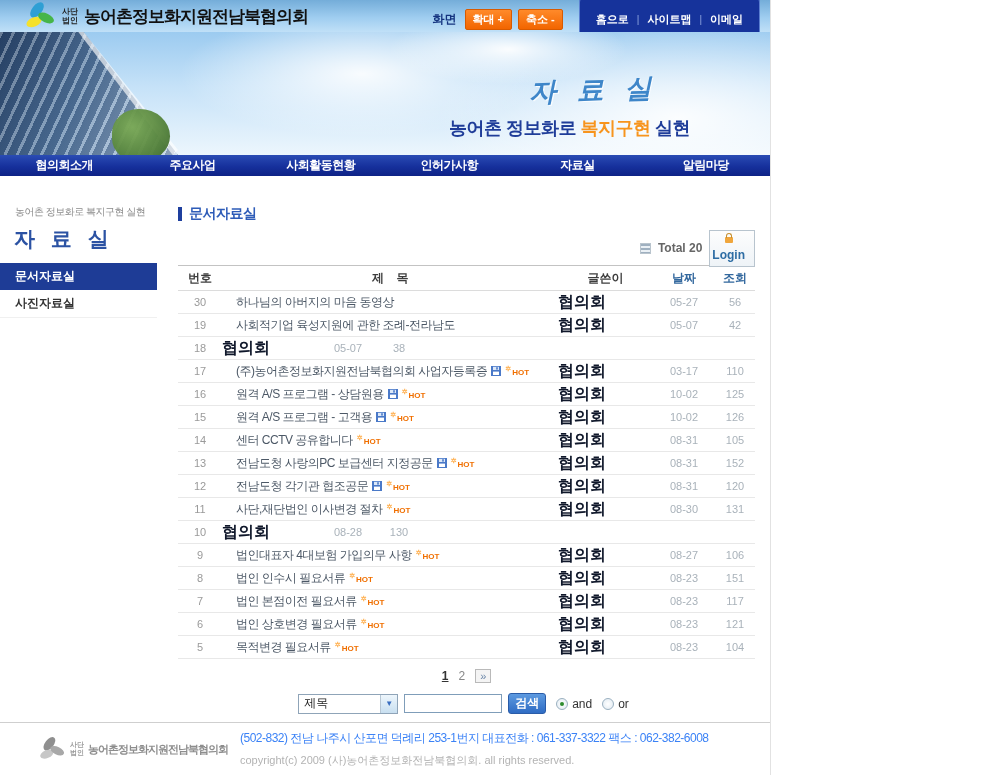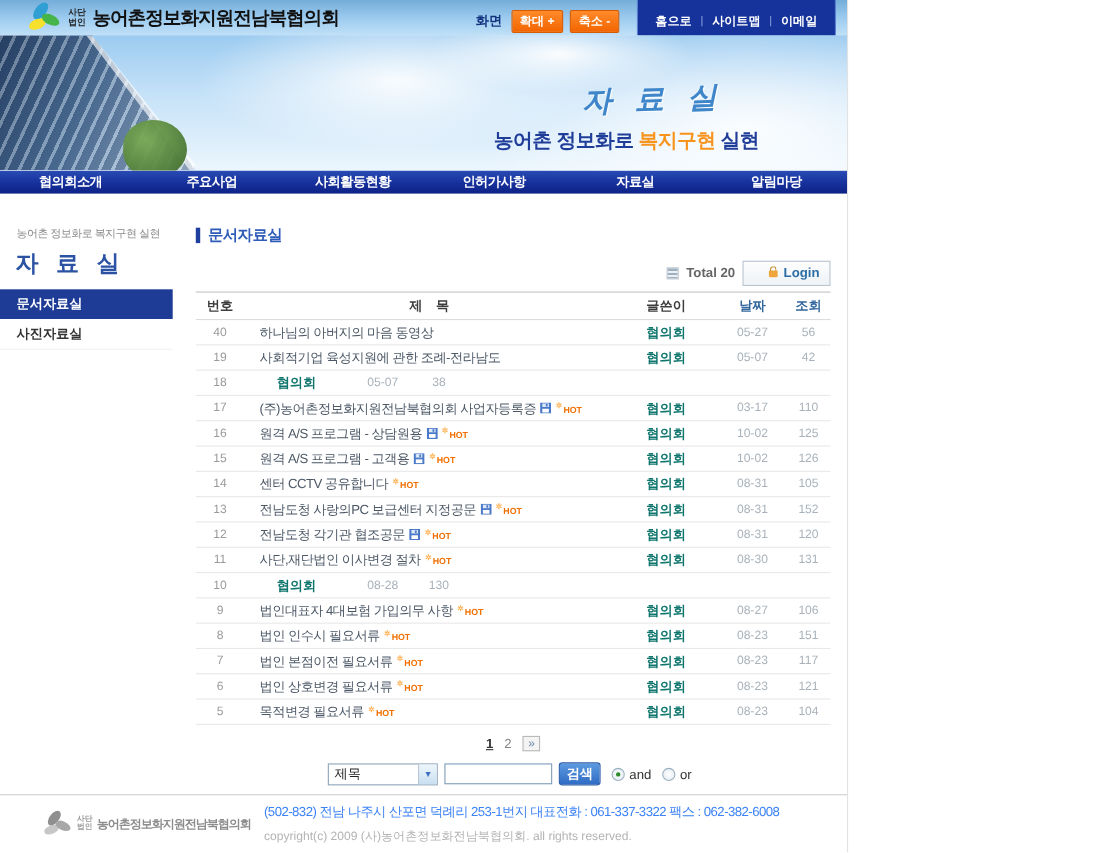--- a/index.html
+++ b/index.html
@@ -58,36 +58,36 @@
   .side-item.active { background:#1e3c96; color:#fff; border-bottom:none; }
 
   .main { width:577px; margin-left:21px; padding-top:29px; }
   .board-head { display:flex; align-items:center; }
   .head-bar { width:4px; height:14px; background:#1e3f9e; margin-right:7px; }
   .board-title { font-size:14px; font-weight:bold; color:#2e5cb8; letter-spacing:-0.5px; }
 
   .meta-row { display:flex; justify-content:flex-end; align-items:center; margin-top:14px; gap:7px; height:22px; }
   .total-icon { width:11px; height:11px; border:1px solid #b9c4cd; background:repeating-linear-gradient(180deg,#9fb0c0 0 2px,#eaf0f5 2px 4px); display:inline-block; }
   .total-label { font-size:12px; font-weight:bold; color:#666; }
-  .login-btn { display:inline-flex; align-items:center; gap:5px; border:1px solid #b8c4ce; background:linear-gradient(180deg,#fdfdfd,#eef3f7); padding:3px 9px 4px 23px; cursor:pointer; }
+  .login-btn { display:inline-flex; align-items:center; gap:5px; border:1px solid #b8c4ce; background:linear-gradient(180deg,#fdfdfd,#eef3f7); padding:3px 9px 4px 2px; cursor:pointer;flex-direction:column; }
   .login-btn span { font-size:12px; font-weight:bold; color:#2e6da4; }
   .lock { width:8px; height:6px; background:#f0a63c; border-radius:1px; position:relative; display:inline-block; margin-top:3px; }
   .lock::before { content:""; position:absolute; top:-4px; left:1px; width:4px; height:4px; border:1.5px solid #c59032; border-bottom:none; border-radius:3px 3px 0 0; }
 
   
   .board-table { margin-top:6px; border-top:1px solid #c3c3c3; }
   .t-head { display:flex; align-items:center; height:25px; border-bottom:1px solid #dcdcdc; }
   .t-head > div { font-size:12px; font-weight:bold; color:#3d3d3d; text-align:center; }
   .t-head .c-title { word-spacing:10px; }
   .t-head .c-date, .t-head .c-views { color:#33689e; }
   .t-row { display:flex; align-items:center; height:23px; border-bottom:1px solid #e8e8e8; }
   .c-no { width:44px; text-align:center; font-size:11px; color:#9a9a9a; }
   .c-title { flex:1; text-align:left; padding-left:14px; font-size:12px; color:#4c5866; letter-spacing:-0.5px; white-space:nowrap; overflow:hidden; }
   .t-row .c-title { cursor:pointer; }
-  .c-author { width:95px; text-align:center; font-size:12px; font-weight:bold; color:#0f766e; }
+  .c-author { width:95px; font-size:16px; font-weight:bold; color:#0f172a; }
   .c-date { width:62px; text-align:center; font-size:11px; color:#a9b2ba; }
   .c-views { width:40px; text-align:center; font-size:11px; color:#a9b2ba; }
   .disk-ic { display:none; vertical-align:-1px; margin-left:4px; }
   .hot { display:none; margin-left:4px; font-size:8px; font-weight:bold; color:#f06f00; letter-spacing:0; align-items:center; }
   .hot::before { content:"\2732"; font-size:7px; color:#ffb357; margin-right:1px; vertical-align:4px; }
 
   
   .pagination { display:flex; justify-content:center; align-items:center; gap:10px; margin-top:10px; }
   .pg-cur { font-size:12px; font-weight:bold; color:#333; text-decoration:underline; cursor:pointer; }
   .pg-num { font-size:12px; color:#888; cursor:pointer; }
@@ -189,21 +189,21 @@
       <div class="board-table">
         <div class="t-head">
           <div class="c-no">번호</div>
           <div class="c-title" style="text-align:center; padding-left:0;">제 목</div>
           <div class="c-author">글쓴이</div>
           <div class="c-date">날짜</div>
           <div class="c-views">조회</div>
         </div>
         <div>
   <div class="t-row">
-    <div class="c-no">40</div>
+    <div class="c-no">30</div>
     <div class="c-title"><span>하나님의 아버지의 마음 동영상</span></div>
     <div class="c-author">협의회</div>
     <div class="c-date">05-27</div>
     <div class="c-views">56</div>
   </div>
 
   <div class="t-row">
     <div class="c-no">19</div>
     <div class="c-title"><span>사회적기업 육성지원에 관한 조례-전라남도</span></div>
     <div class="c-author">협의회</div>

